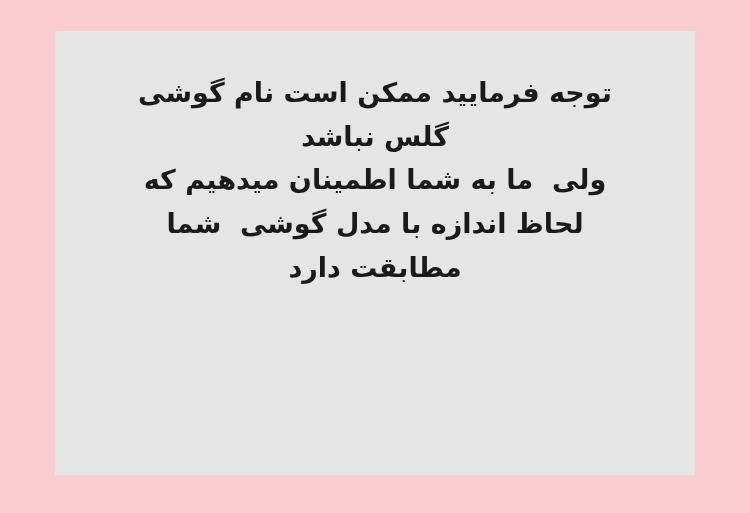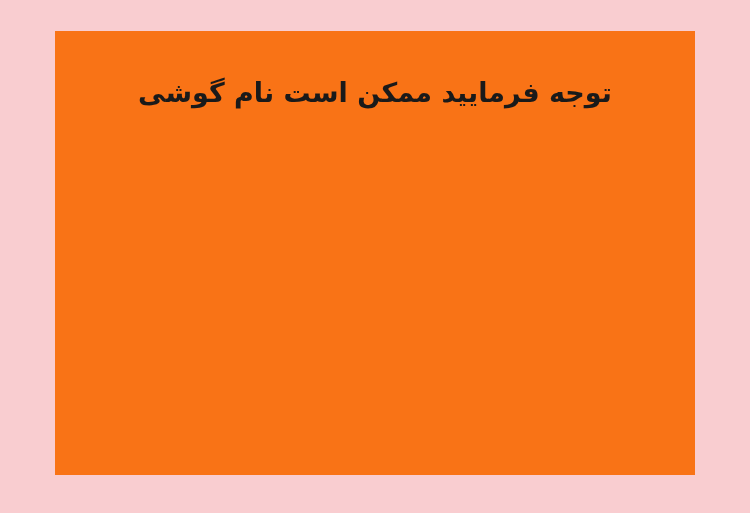--- a/index.html
+++ b/index.html
@@ -18,21 +18,21 @@
     height: 513px;
     background: #f9cdd0;
     box-sizing: border-box;
   }
   .card {
     position: absolute;
     left: 55px;
     top: 31px;
     width: 640px;
     height: 444px;
-    background: #f97316;
+    background: #e5e5e5;
     box-sizing: border-box;
     display: flex;
     flex-direction: column;
     align-items: center;
     justify-content: flex-start;
     padding: 40px 30px 20px 30px;
   }
   .message {
     direction: rtl;
     text-align: center;
@@ -49,15 +49,19 @@
     white-space: pre-wrap;
   }
 </style>
 </head>
 <body>
 
 <div class="canvas">
   <div class="card">
     <div class="message">
       <span class="line">توجه فرمایید ممکن است نام گوشی</span>
+      <span class="line">گلس نباشد</span>
+      <span class="line">ولی  ما به شما اطمینان میدهیم که</span>
+      <span class="line">لحاظ اندازه با مدل گوشی  شما</span>
+      <span class="line">مطابقت دارد</span>
     </div>
   </div>
 </div>
 
 </body></html>

